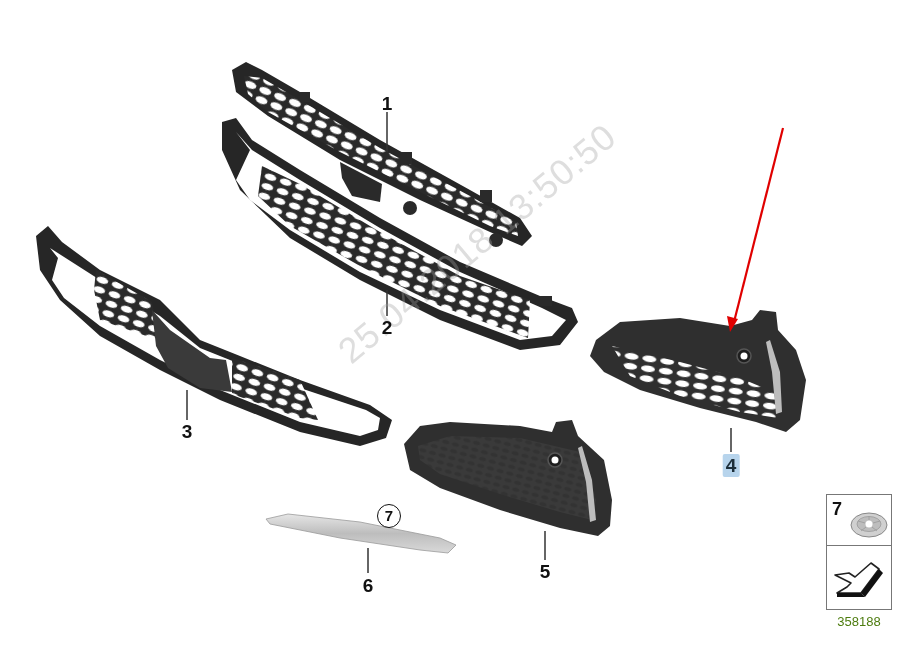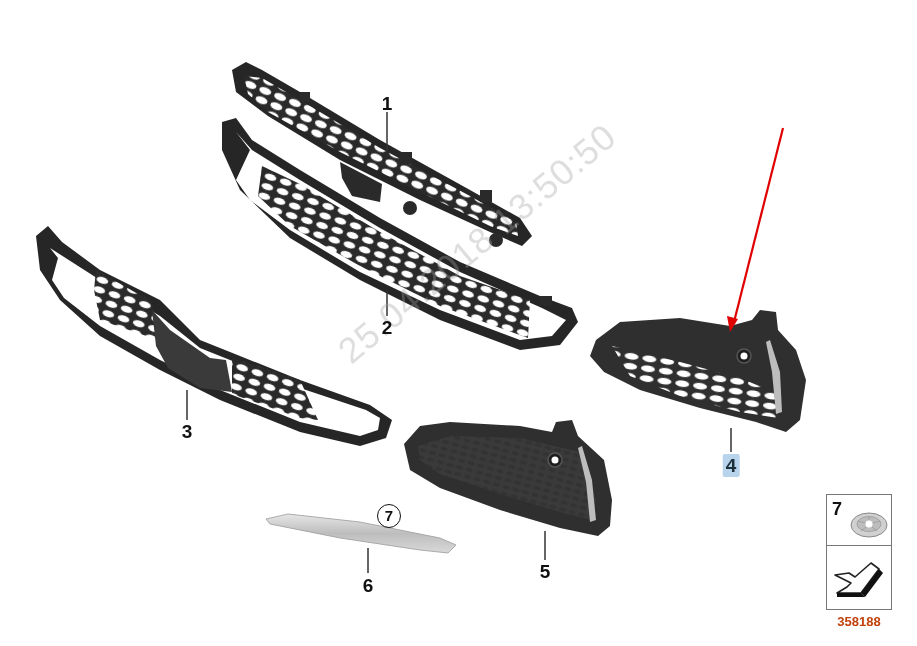--- a/index.html
+++ b/index.html
@@ -5,21 +5,21 @@
   html, body { margin: 0; padding: 0; background: #ffffff; }
   body { width: 917px; height: 646px; position: relative; overflow: hidden; font-family: "Liberation Sans", sans-serif; }
   .canvas { position: absolute; left: 0; top: 0; width: 917px; height: 646px; }
   .callout { position: absolute; font-family: "Liberation Sans", sans-serif; font-weight: bold; font-size: 19px; color: #111; line-height: 1; transform: translateX(-50%); }
   .callout.hl { background: #b7d4ec; padding: 2px 3px; border-radius: 2px; color: #1d2f3a; }
   .circ { position: absolute; width: 22px; height: 22px; border: 1.6px solid #111; border-radius: 50%; text-align: center; line-height: 22px; font-weight: bold; font-size: 15px; color: #111; transform: translateX(-50%); }
   .watermark { position: absolute; left: 330px; top: 340px; font-family: "Liberation Sans", sans-serif; font-size: 36px; color: rgba(160,160,160,0.35); transform: rotate(-40deg); transform-origin: left top; white-space: nowrap; letter-spacing: 1px; }
   .legend { position: absolute; left: 826px; top: 494px; width: 64px; height: 114px; border: 1px solid #777; background: #fff; }
   .legend .cell-top { position: absolute; left: 0; top: 0; width: 64px; height: 50px; border-bottom: 1px solid #777; }
   .legend .num { position: absolute; left: 5px; top: 4px; font-weight: bold; font-size: 18px; color: #111; }
-  .legend-id { position: absolute; left: 826px; top: 614px; width: 66px; text-align: center; font-size: 13px; color: #c2410c; font-weight: bold; }
+  .legend-id { position: absolute; left: 826px; top: 614px; width: 66px; text-align: center; font-size: 13px; color: #4d7c0f; }
 </style>
 </head>
 <body>
 
 <svg class="canvas" viewBox="0 0 917 646" xmlns="http://www.w3.org/2000/svg">
   <defs>
     <pattern id="mesh" width="16" height="10" patternUnits="userSpaceOnUse" patternTransform="rotate(22)">
       <rect width="16" height="10" fill="#2a2a2a"></rect>
       <ellipse cx="8" cy="5" rx="6.2" ry="3.4" fill="#ffffff"></ellipse>
     </pattern>

